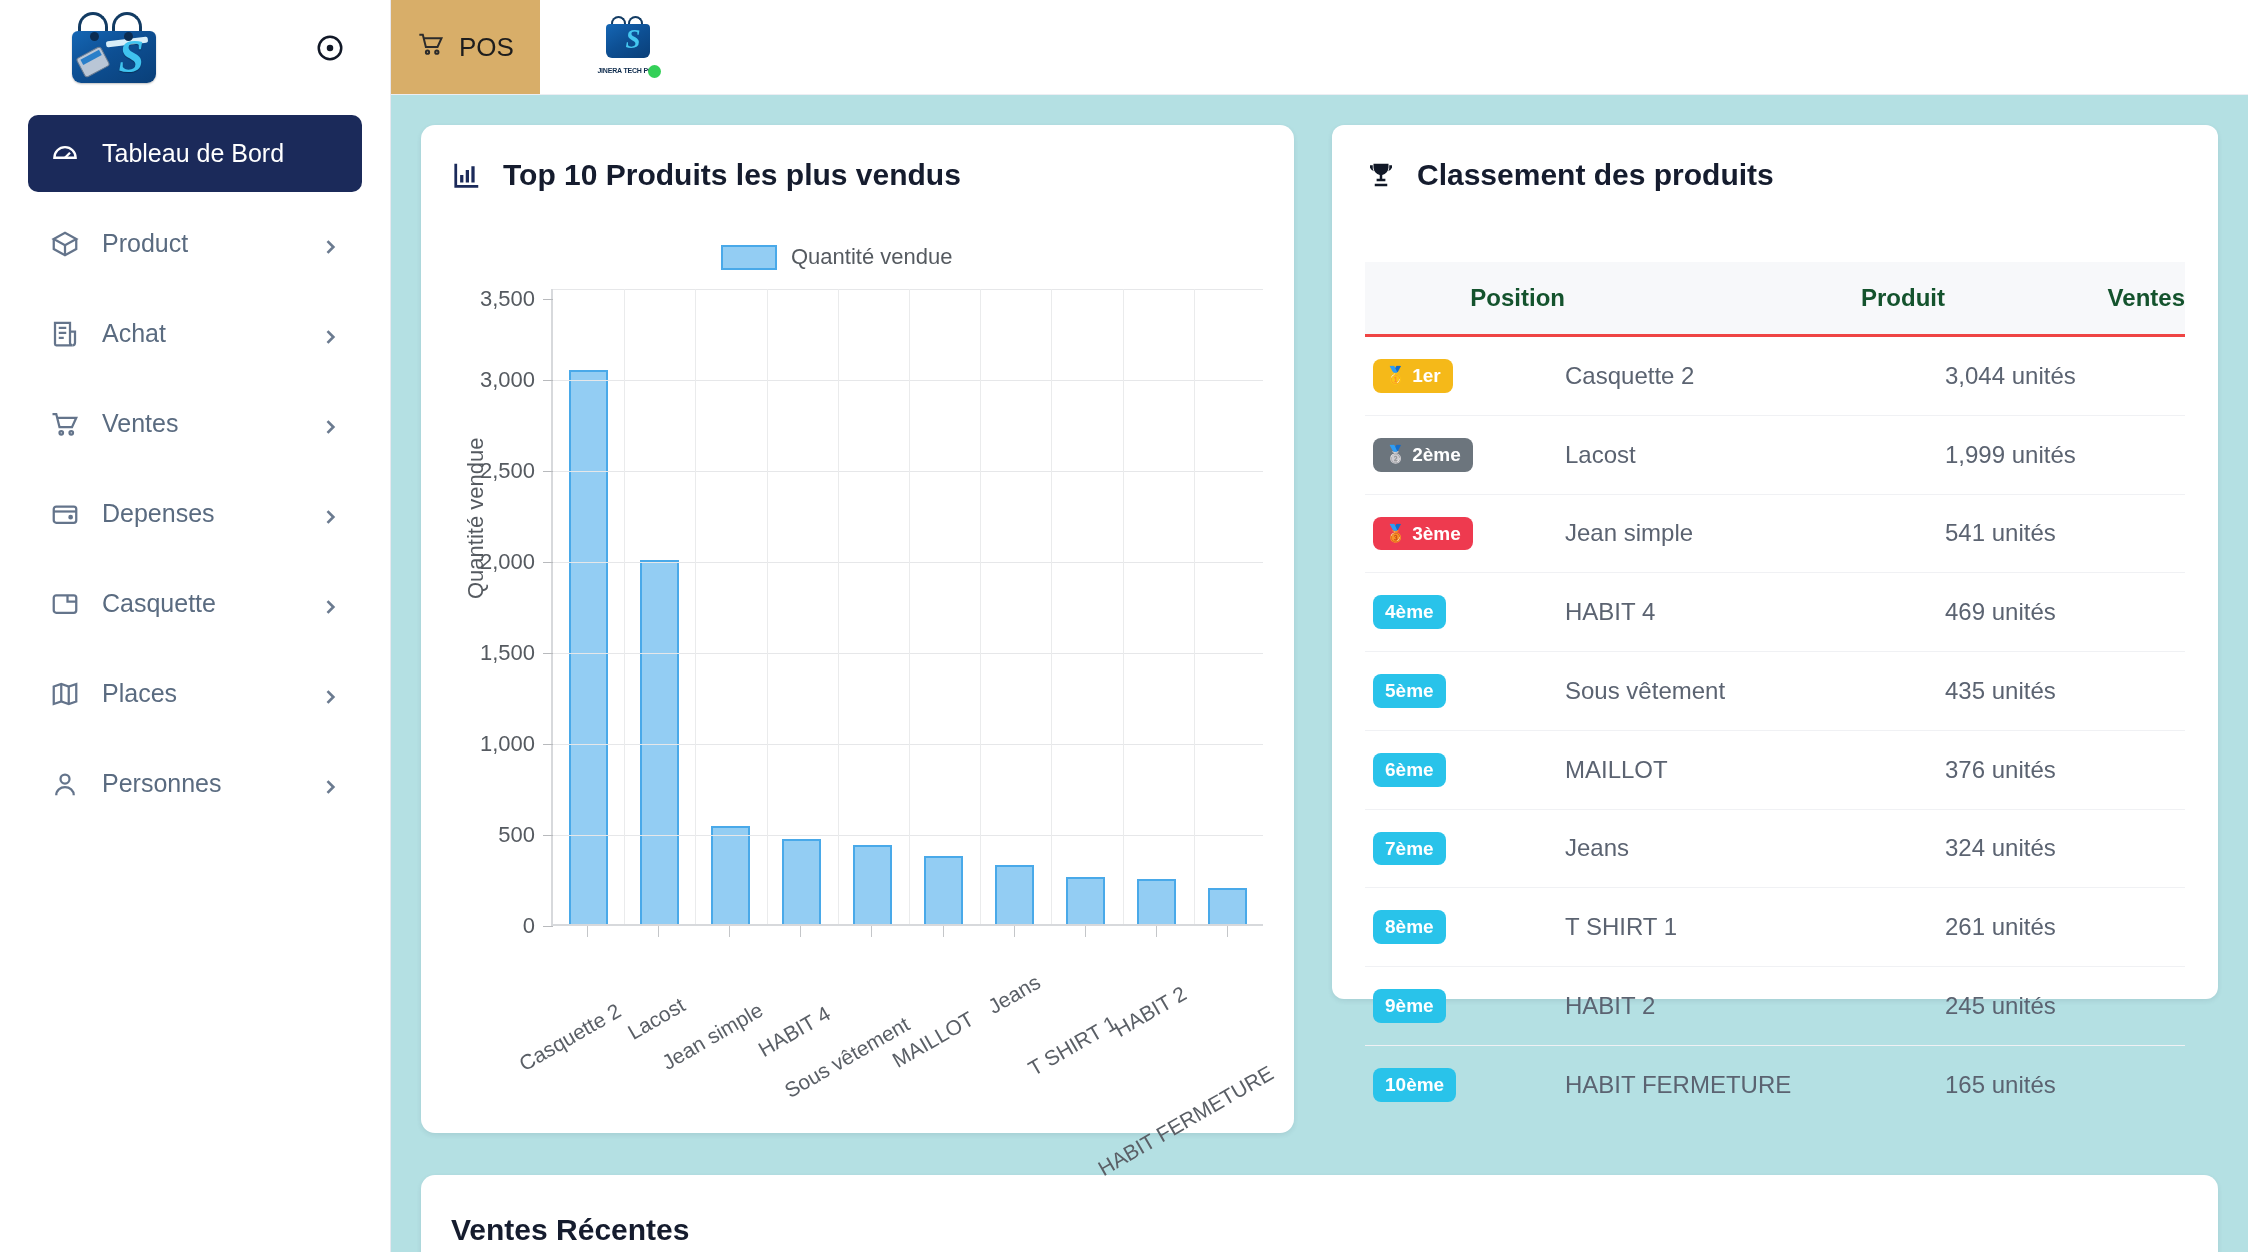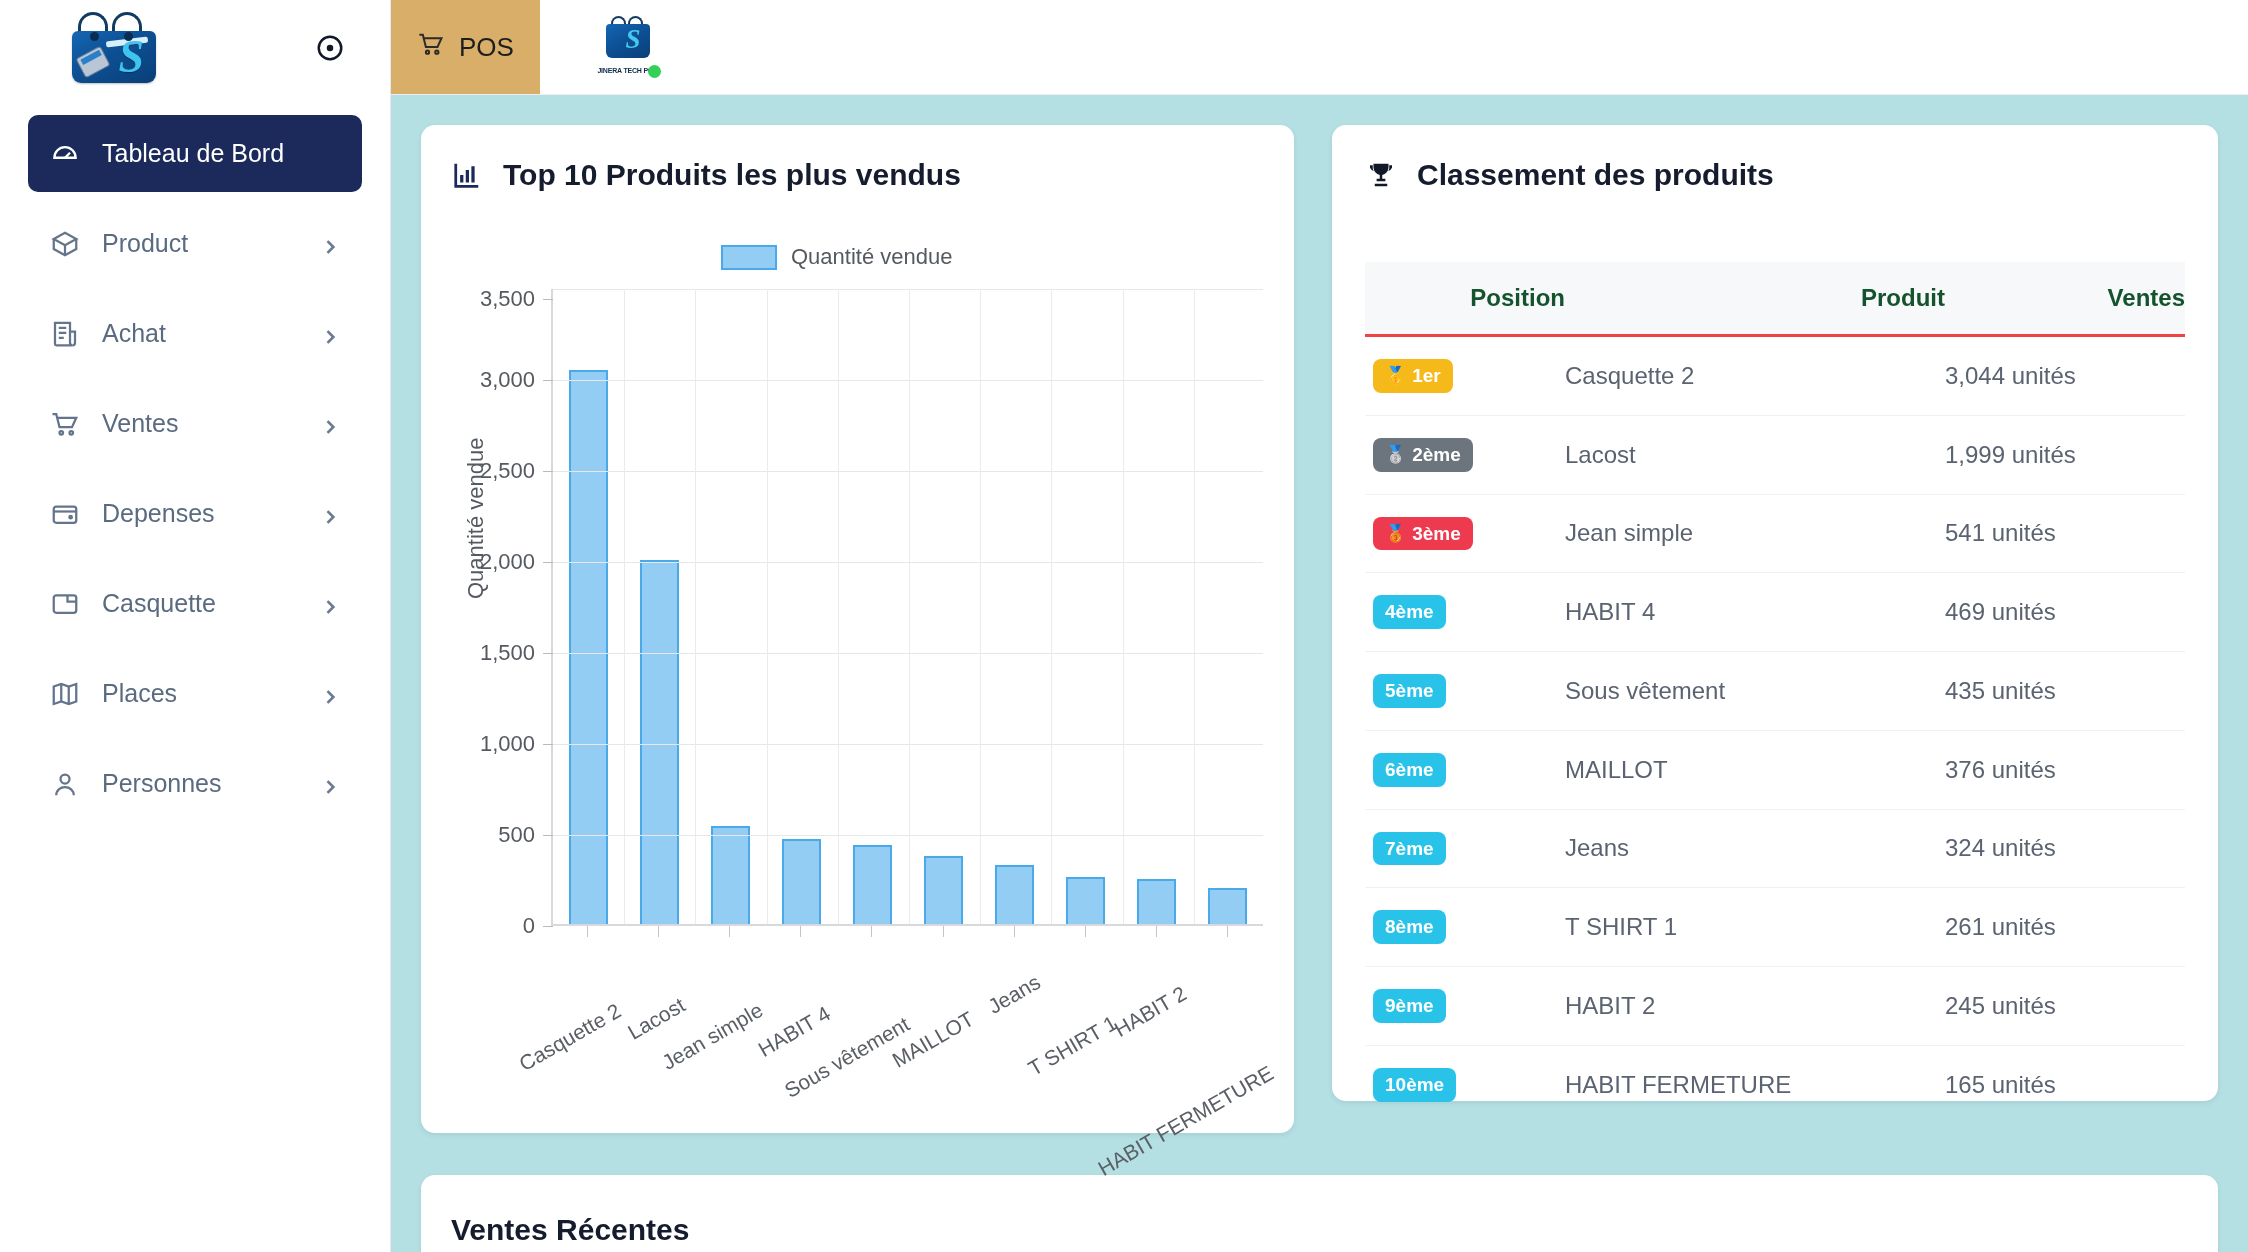--- a/index.html
+++ b/index.html
@@ -141,21 +141,21 @@
     flex:1; background:#b4e0e3; padding: 30px 30px 0 30px;
     overflow:hidden;
   }
   .row { display:flex; gap: 38px; align-items:flex-start; }
 
   .card {
     background:#ffffff; border-radius:14px;
     box-shadow: 0 2px 5px rgba(40,60,80,.10);
   }
   .card-chart { width: 873px; height: 1008px; padding: 33px 30px 0 30px; }
-  .card-rank  { flex:1; height: 976px; padding: 33px 33px 0 33px; }
+  .card-rank  { flex:1; height: 874px; padding: 33px 33px 0 33px; border-radius: 12px; }
 
   .card-title {
     display:flex; align-items:center; gap:20px;
     font-size: 30px; font-weight: bold; color:#151c2e;
     margin-bottom: 22px;
   }
   .card-title .ttl-ico{ width:32px; height:32px; display:flex; align-items:center; justify-content:center; }
 
   
   .chart-area { position:relative; width: 812px; height: 860px; margin-top: 52px; }

